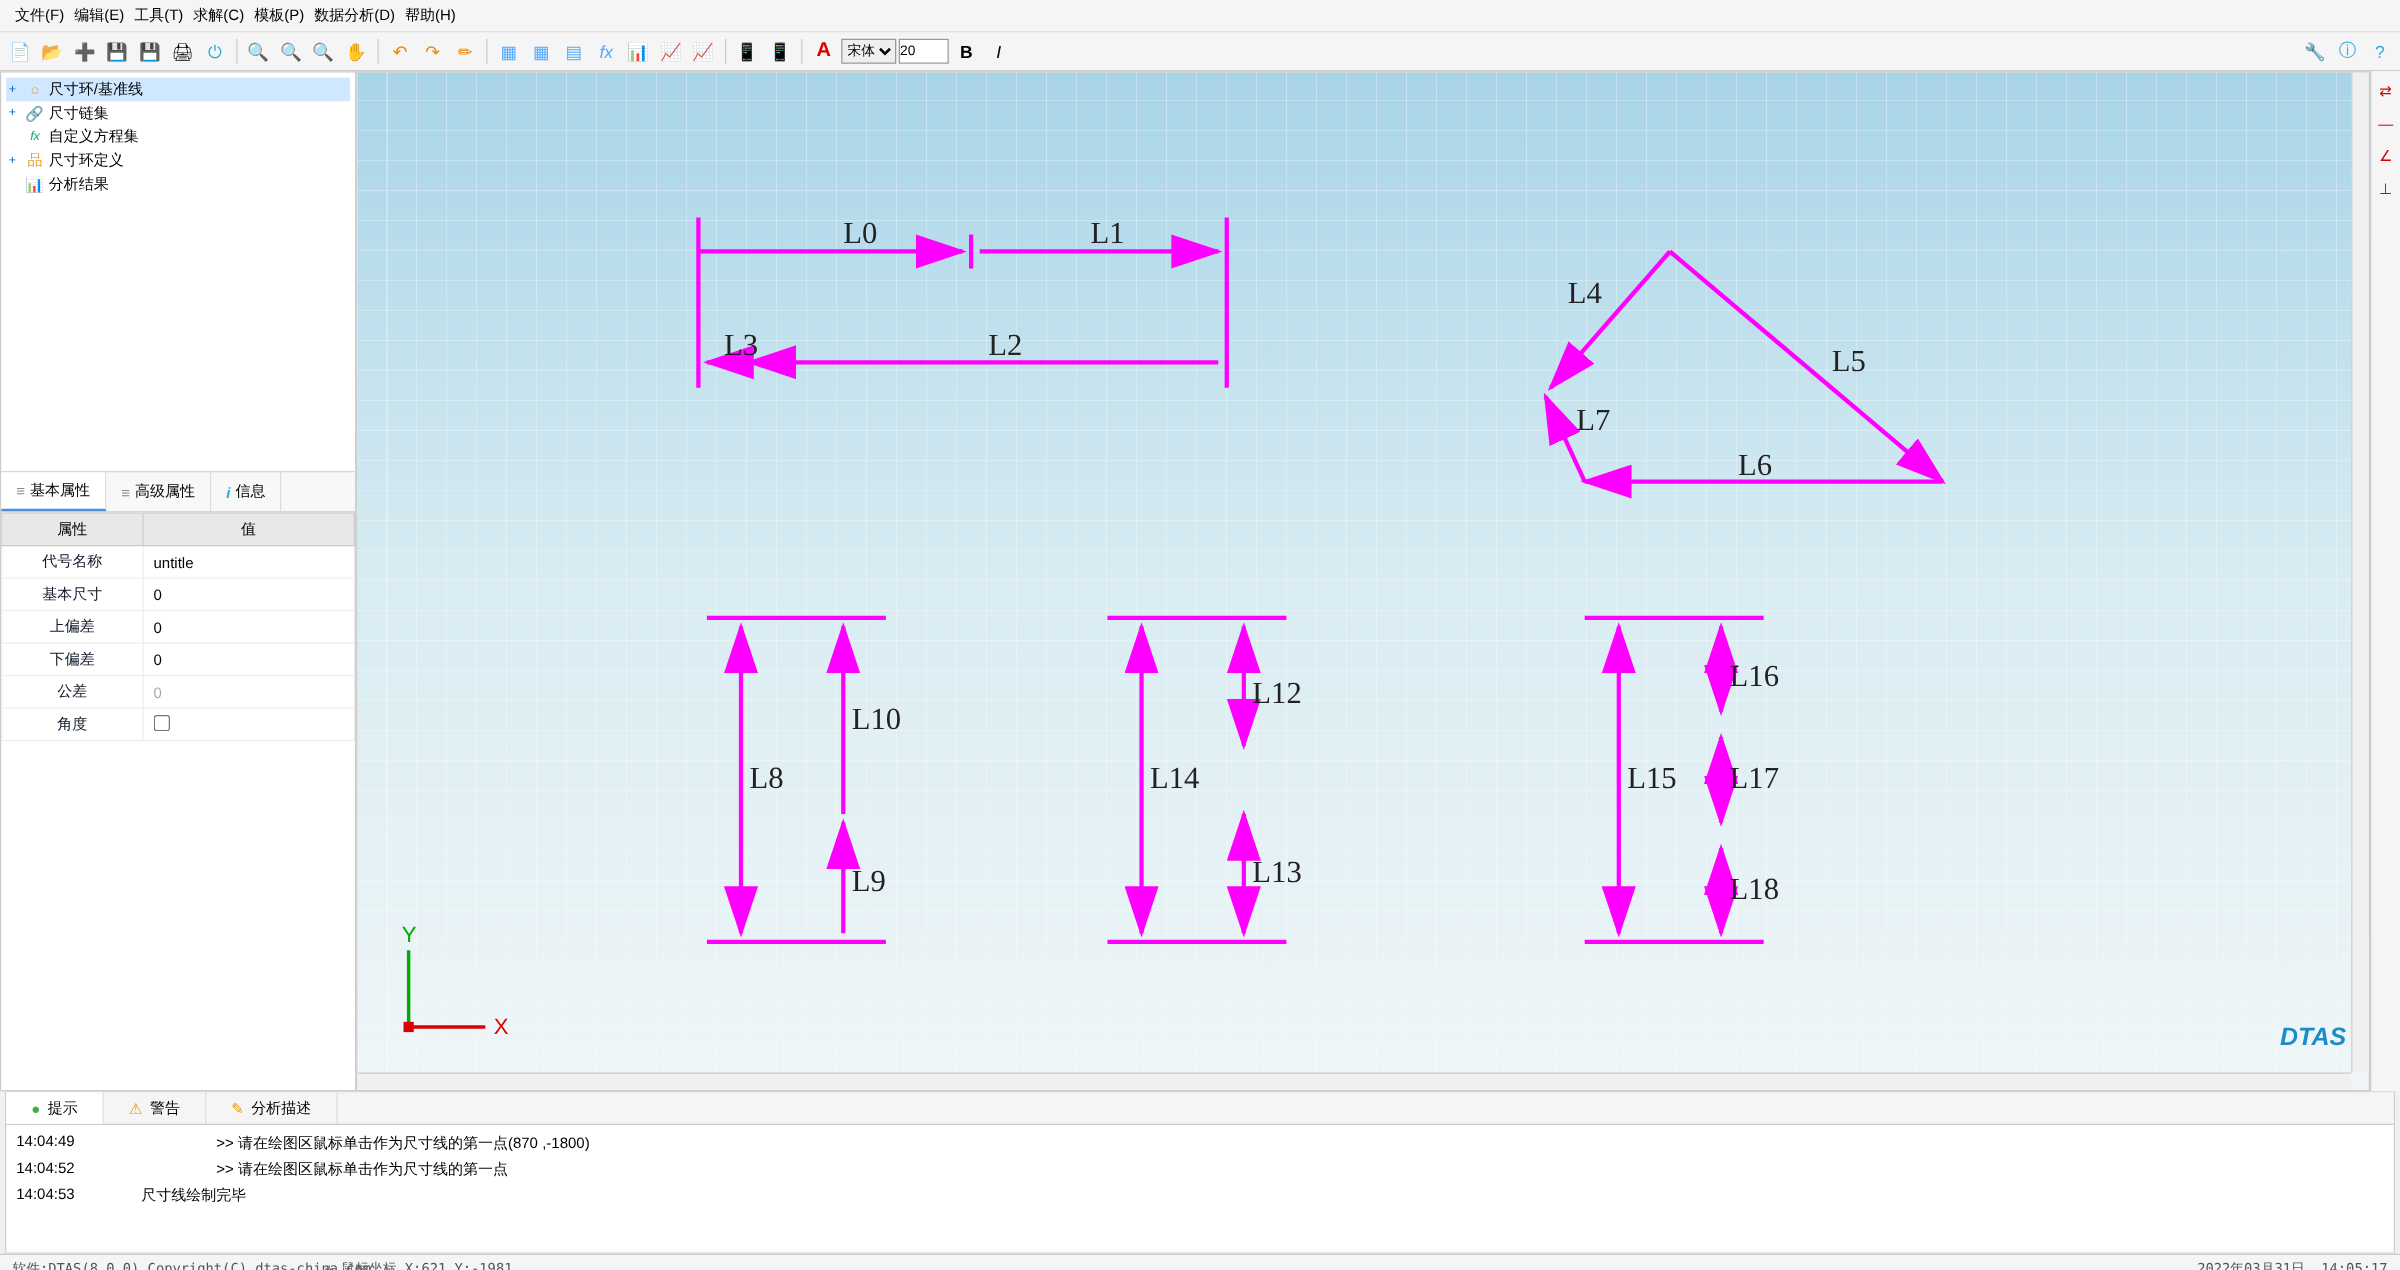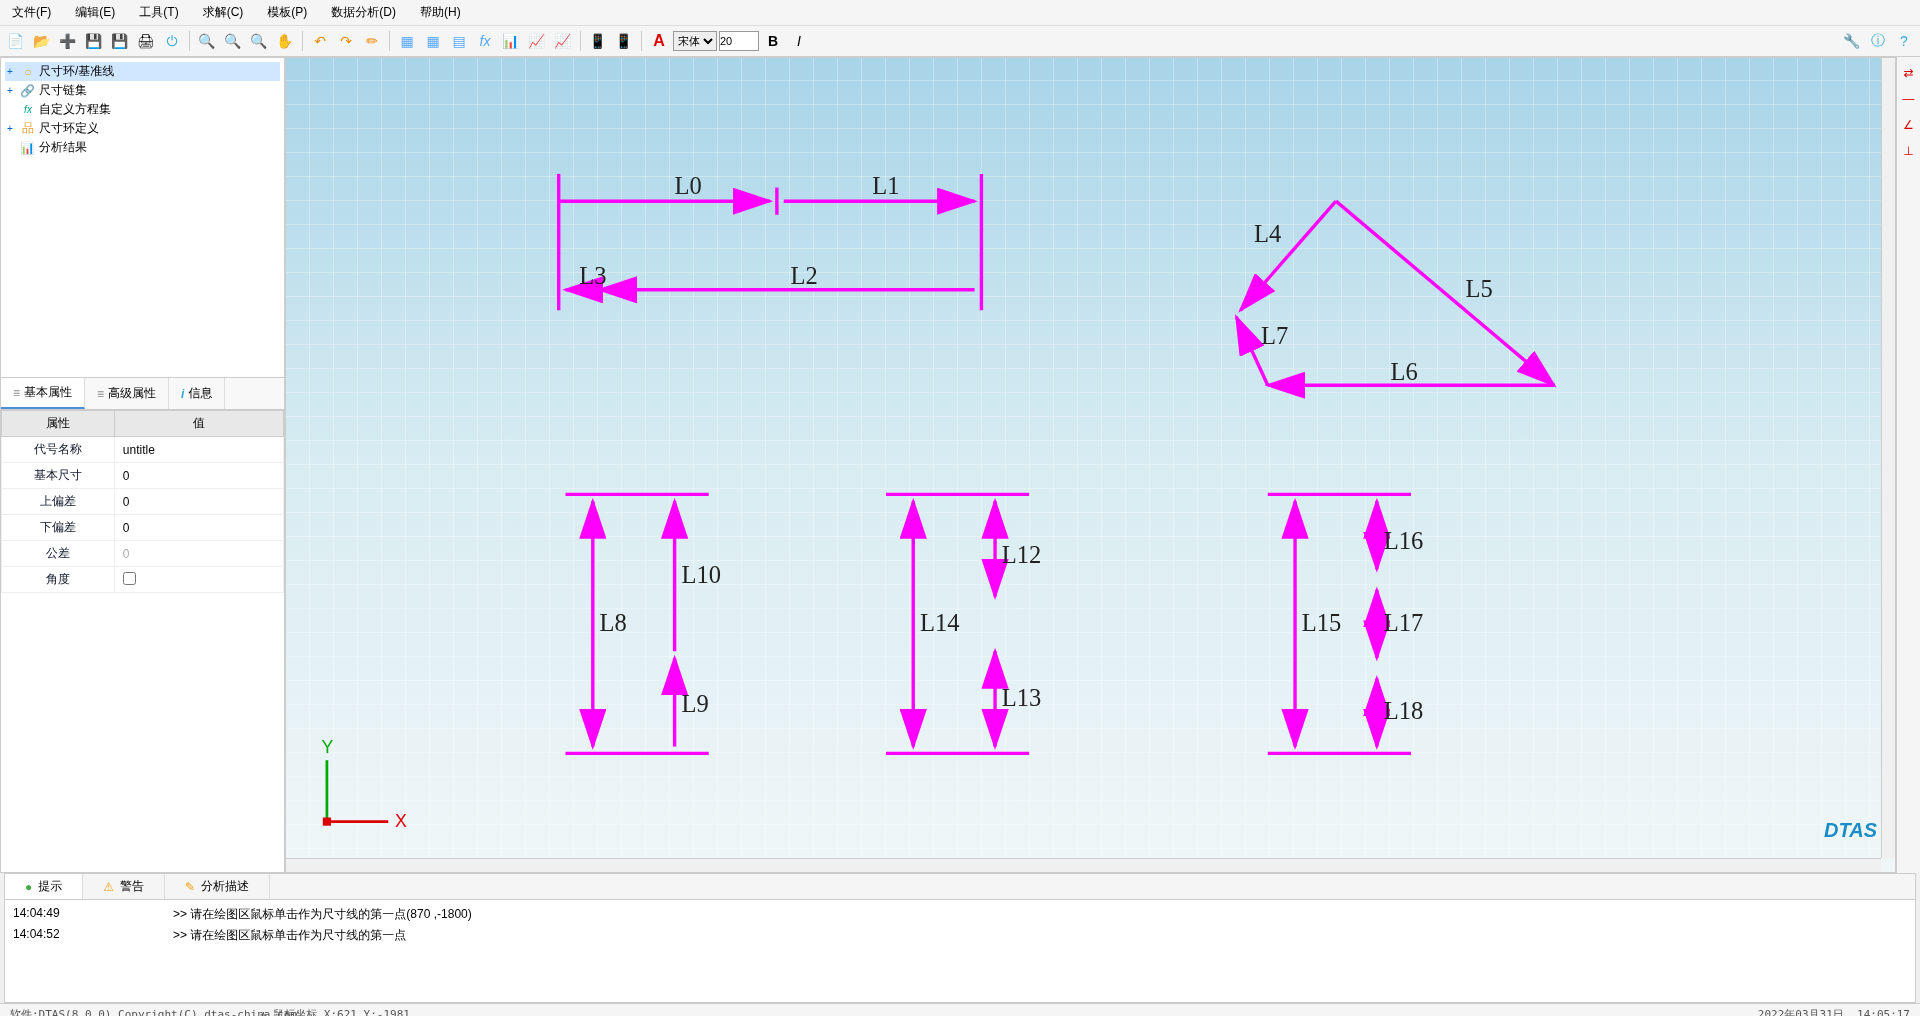--- a/index.html
+++ b/index.html
@@ -1,17 +1,17 @@
 <!DOCTYPE html>
 <html><head>
 <meta charset="utf-8">
 <style>
 * { box-sizing: border-box; margin: 0; padding: 0; }
 body { font-family: "Microsoft YaHei", Arial, sans-serif; font-size: 12px; background: #f0f0f0; overflow: hidden; }
-.menubar { background: #f5f5f5; padding: 2px 8px; display: flex; gap: 16px; border-bottom: 1px solid #ddd; }
+.menubar { background: #f5f5f5; padding: 2px 8px; display: flex; border-bottom: 1px solid #ddd; }
 .menubar span { cursor: pointer; padding: 2px 4px; }
 .toolbar { background: #f5f5f5; padding: 3px 4px; display: flex; align-items: center; gap: 2px; border-bottom: 1px solid #ccc; }
 .tb-btn { width: 24px; height: 24px; display: flex; align-items: center; justify-content: center; border: 1px solid transparent; cursor: pointer; font-size: 14px; }
 .tb-sep { width: 1px; height: 20px; background: #ccc; margin: 0 3px; }
 .main { display: flex; height: calc(100vh - 200px); }
 .leftpanel { width: 285px; background: #fff; border: 1px solid #ccc; display: flex; flex-direction: column; }
 .tree { flex: 0 0 320px; border-bottom: 1px solid #ccc; padding: 4px; overflow: auto; }
 .tree-row { display: flex; align-items: center; gap: 4px; padding: 1px 2px; }
 .tree-expand { width: 10px; color: #0066cc; font-size: 10px; cursor: pointer; }
 .tree-icon { width: 14px; height: 14px; display: inline-flex; align-items: center; justify-content: center; }
@@ -286,20 +286,24 @@
   </div>
   <div class="log-area">
     <div class="log-row">
         <span class="log-time">14:04:49</span>
         <span style="margin-left:60px">&gt;&gt; 请在绘图区鼠标单击作为尺寸线的第一点(870 ,-1800)</span>
       </div>
     <div class="log-row">
         <span class="log-time">14:04:52</span>
         <span style="margin-left:60px">&gt;&gt; 请在绘图区鼠标单击作为尺寸线的第一点</span>
       </div>
+    <div class="log-row">
+        <span class="log-time">14:04:53</span>
+        <span>尺寸线绘制完毕</span>
+      </div>
   </div>
 </div>
 
 <div class="statusbar">
   <span>软件:DTAS(8.0.0)  Copyright(C) dtas-china.com</span>
   <span style="position:absolute;left:260px"><span>✛ </span><span>鼠标坐标 X:621  Y:-1981</span></span>
   <span><span>2022年03月31日</span>&nbsp;&nbsp;<span>14:05:17</span></span>
 </div>
 
 </body></html>

